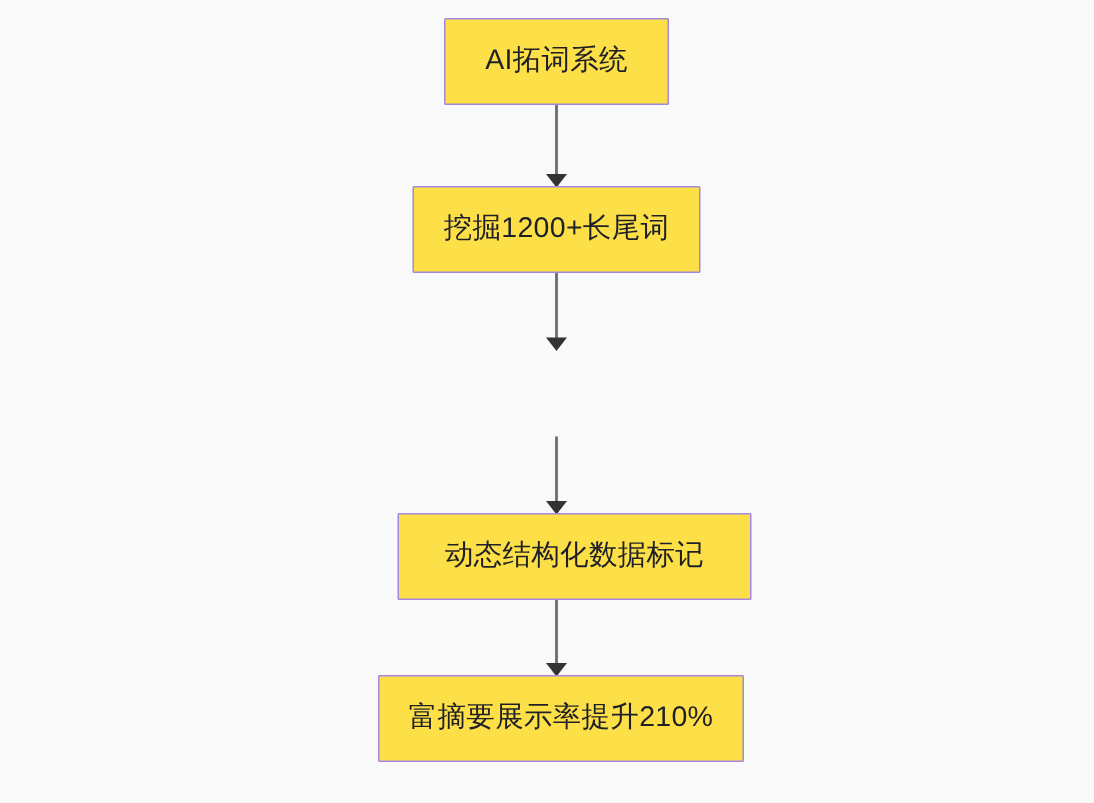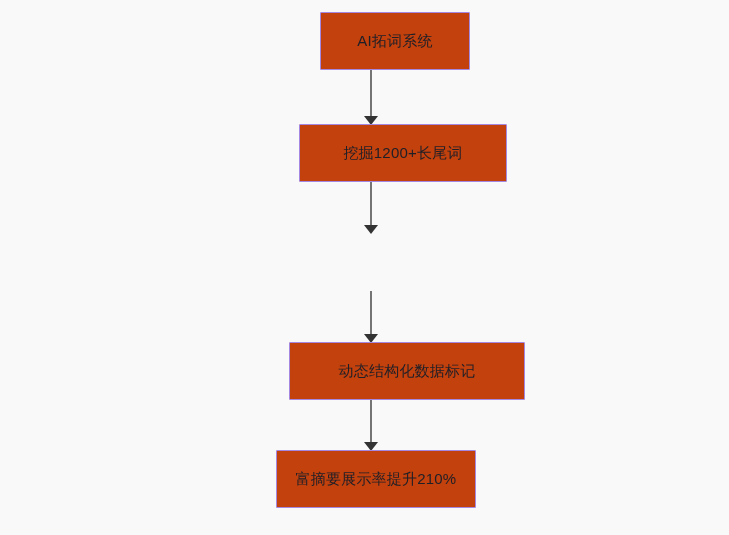--- a/index.html
+++ b/index.html
@@ -15,33 +15,32 @@
     overflow: hidden;
   }
   #flowchart {
     position: relative;
     width: 729px;
     height: 535px;
   }
   .node {
     position: absolute;
     box-sizing: border-box;
-    background: #c2410c;
+    background: #fde047;
     border: 1.4px solid #a387e0;
     border-radius: 1px;
     display: flex;
     align-items: center;
     justify-content: center;
     color: #1f1f28;
-    font-size: 15px;
+    font-size: 19px;
     line-height: 1.2;
     letter-spacing: 0.2px;
     white-space: nowrap;
     user-select: none;
-    margin-left: 24px;
   }
   .node-label {
     display: block;
     text-align: center;
   }
   .edge-svg {
     position: absolute;
     left: 0;
     top: 0;
     width: 729px;
@@ -79,26 +78,26 @@
     <g>
       <line class="edge-line" x1="371" y1="400" x2="371" y2="443"></line>
       <polygon class="edge-head" points="364,442 378,442 371,451"></polygon>
     </g>
   </svg>
 
   <div class="node" style="left:296px; top:12px; width:150px; height:58px;">
     <span class="node-label">AI拓词系统</span>
   </div>
 
-  <div class="node" style="left:275px; top:124px; width:208px; height:58px;">
+  <div class="node" style="left:275px; top:124px; width:192px; height:58px;">
     <span class="node-label">挖掘1200+长尾词</span>
   </div>
 
 
   <div class="node" style="left:265px; top:342px; width:236px; height:58px;">
     <span class="node-label">动态结构化数据标记</span>
   </div>
 
-  <div class="node" style="left:252px; top:450px; width:200px; height:58px;">
+  <div class="node" style="left:252px; top:450px; width:244px; height:58px;">
     <span class="node-label">富摘要展示率提升210%</span>
   </div>
 
 </div>
 
 </body></html>

